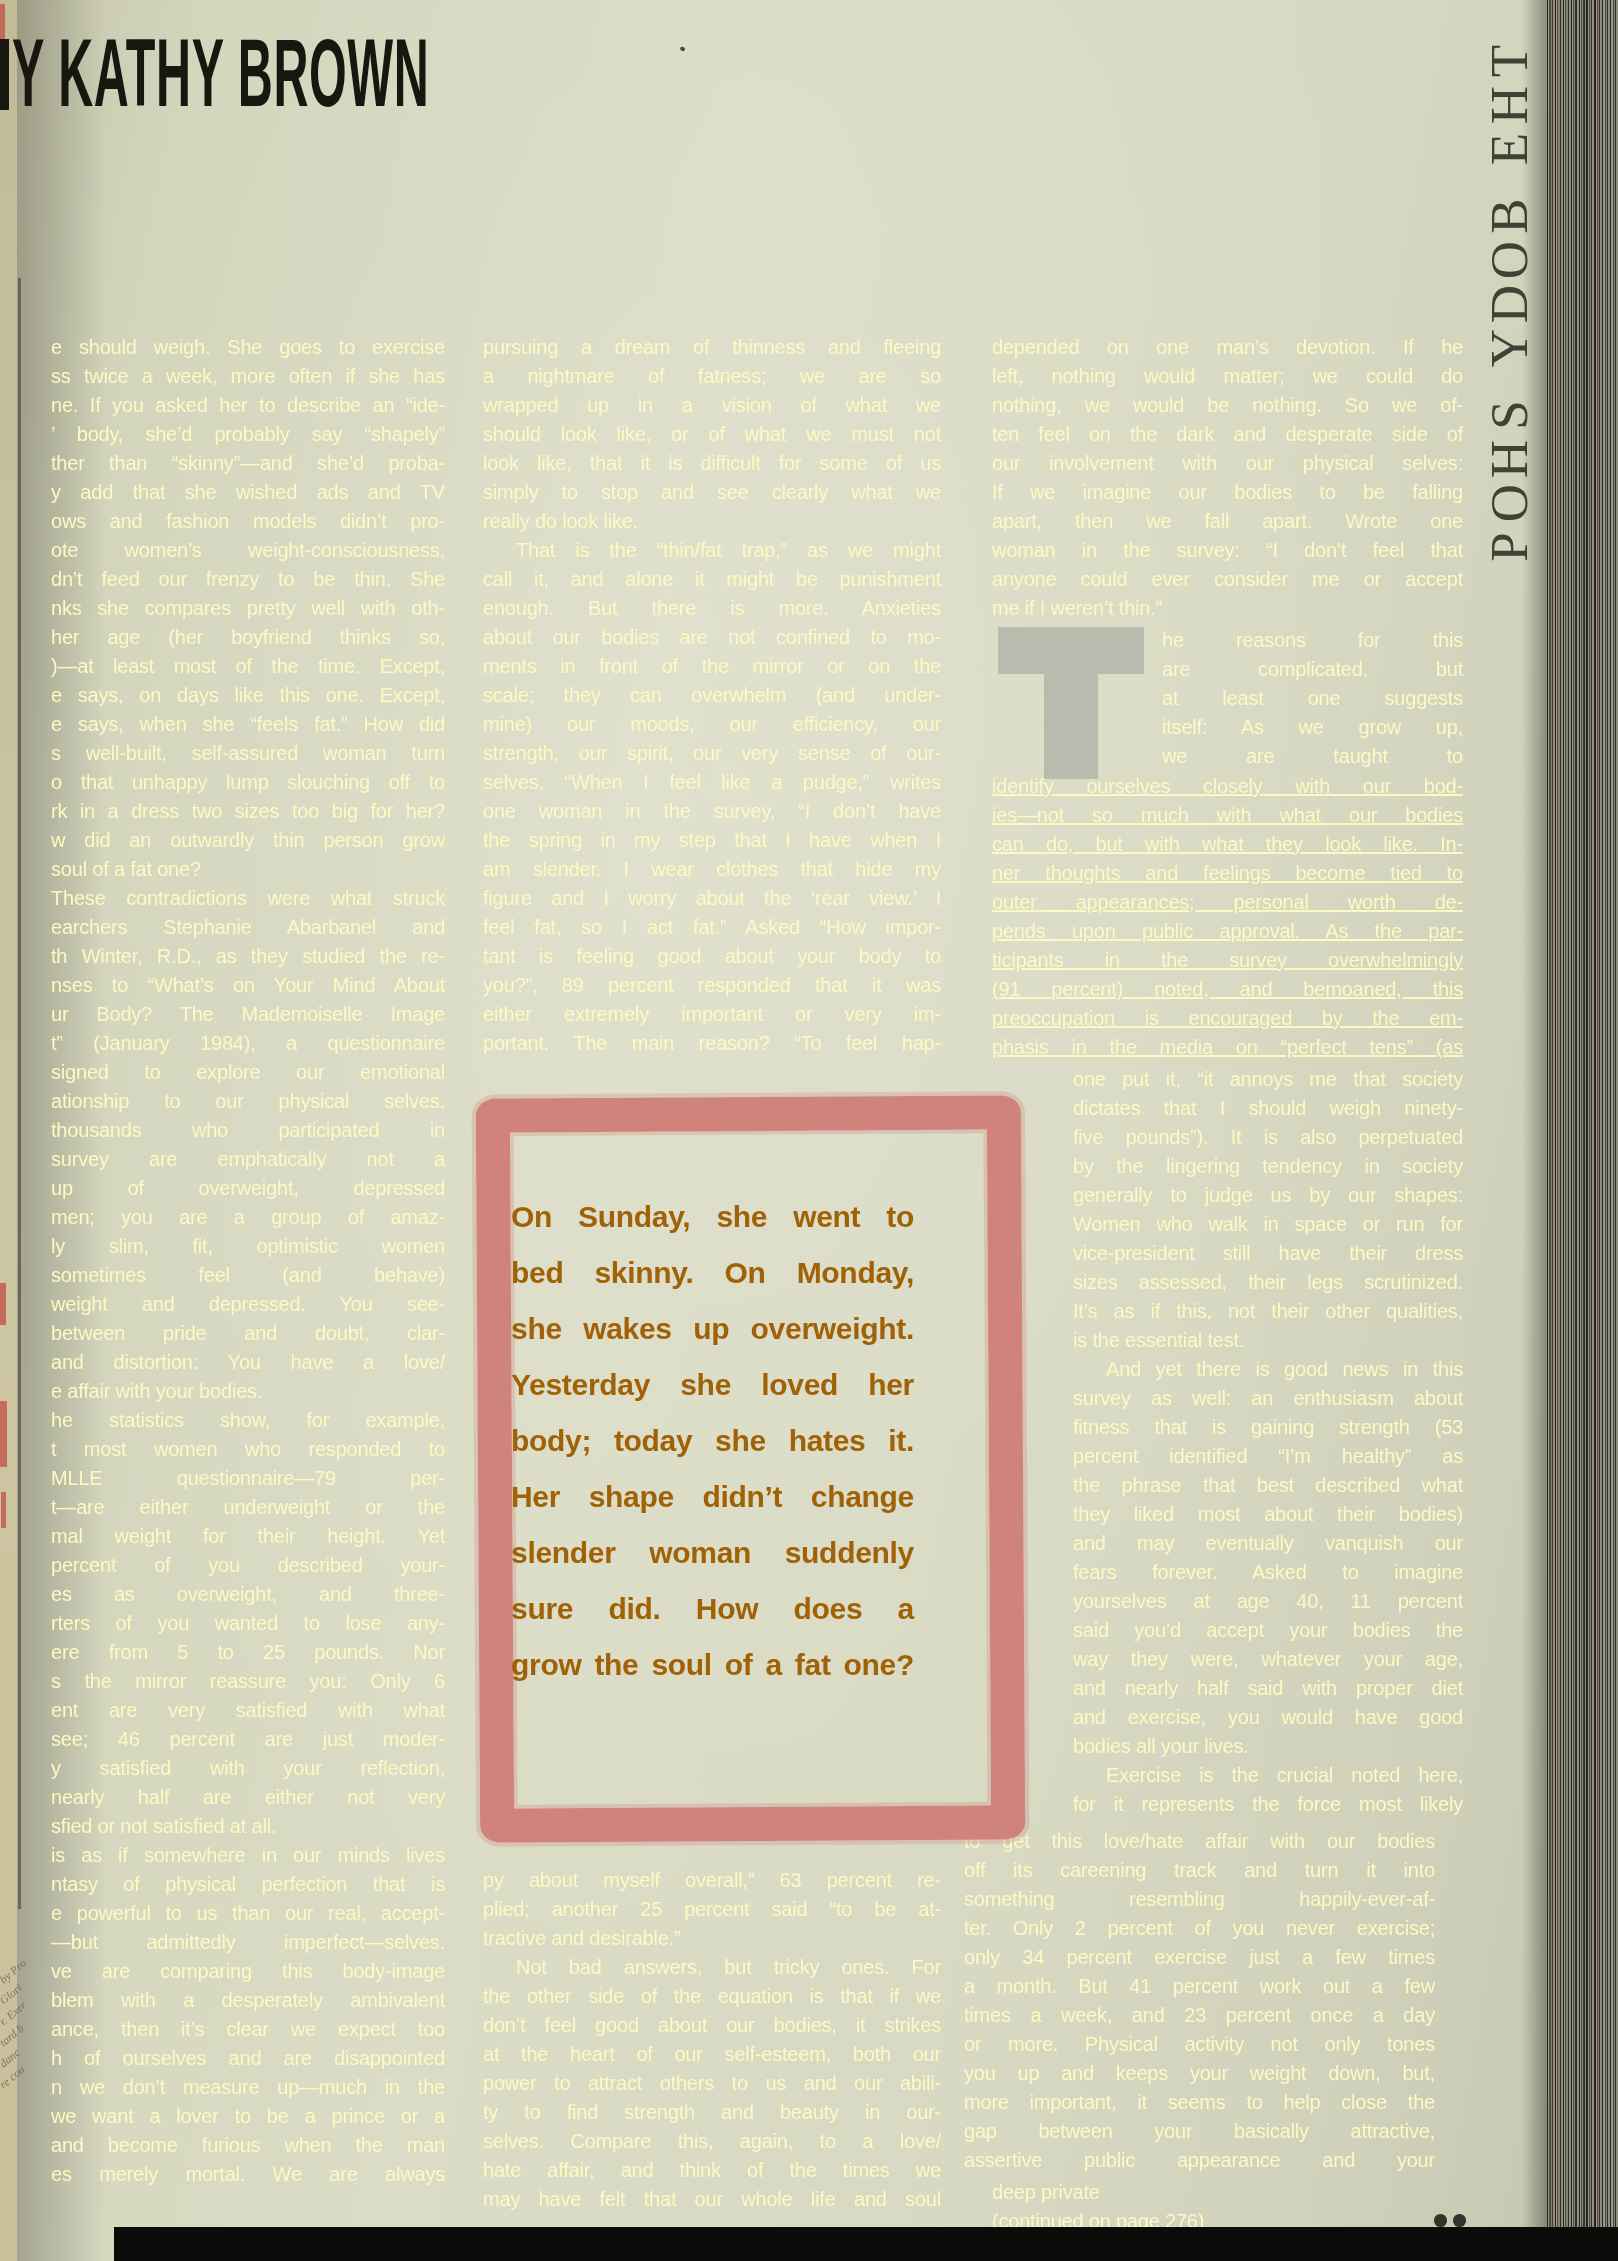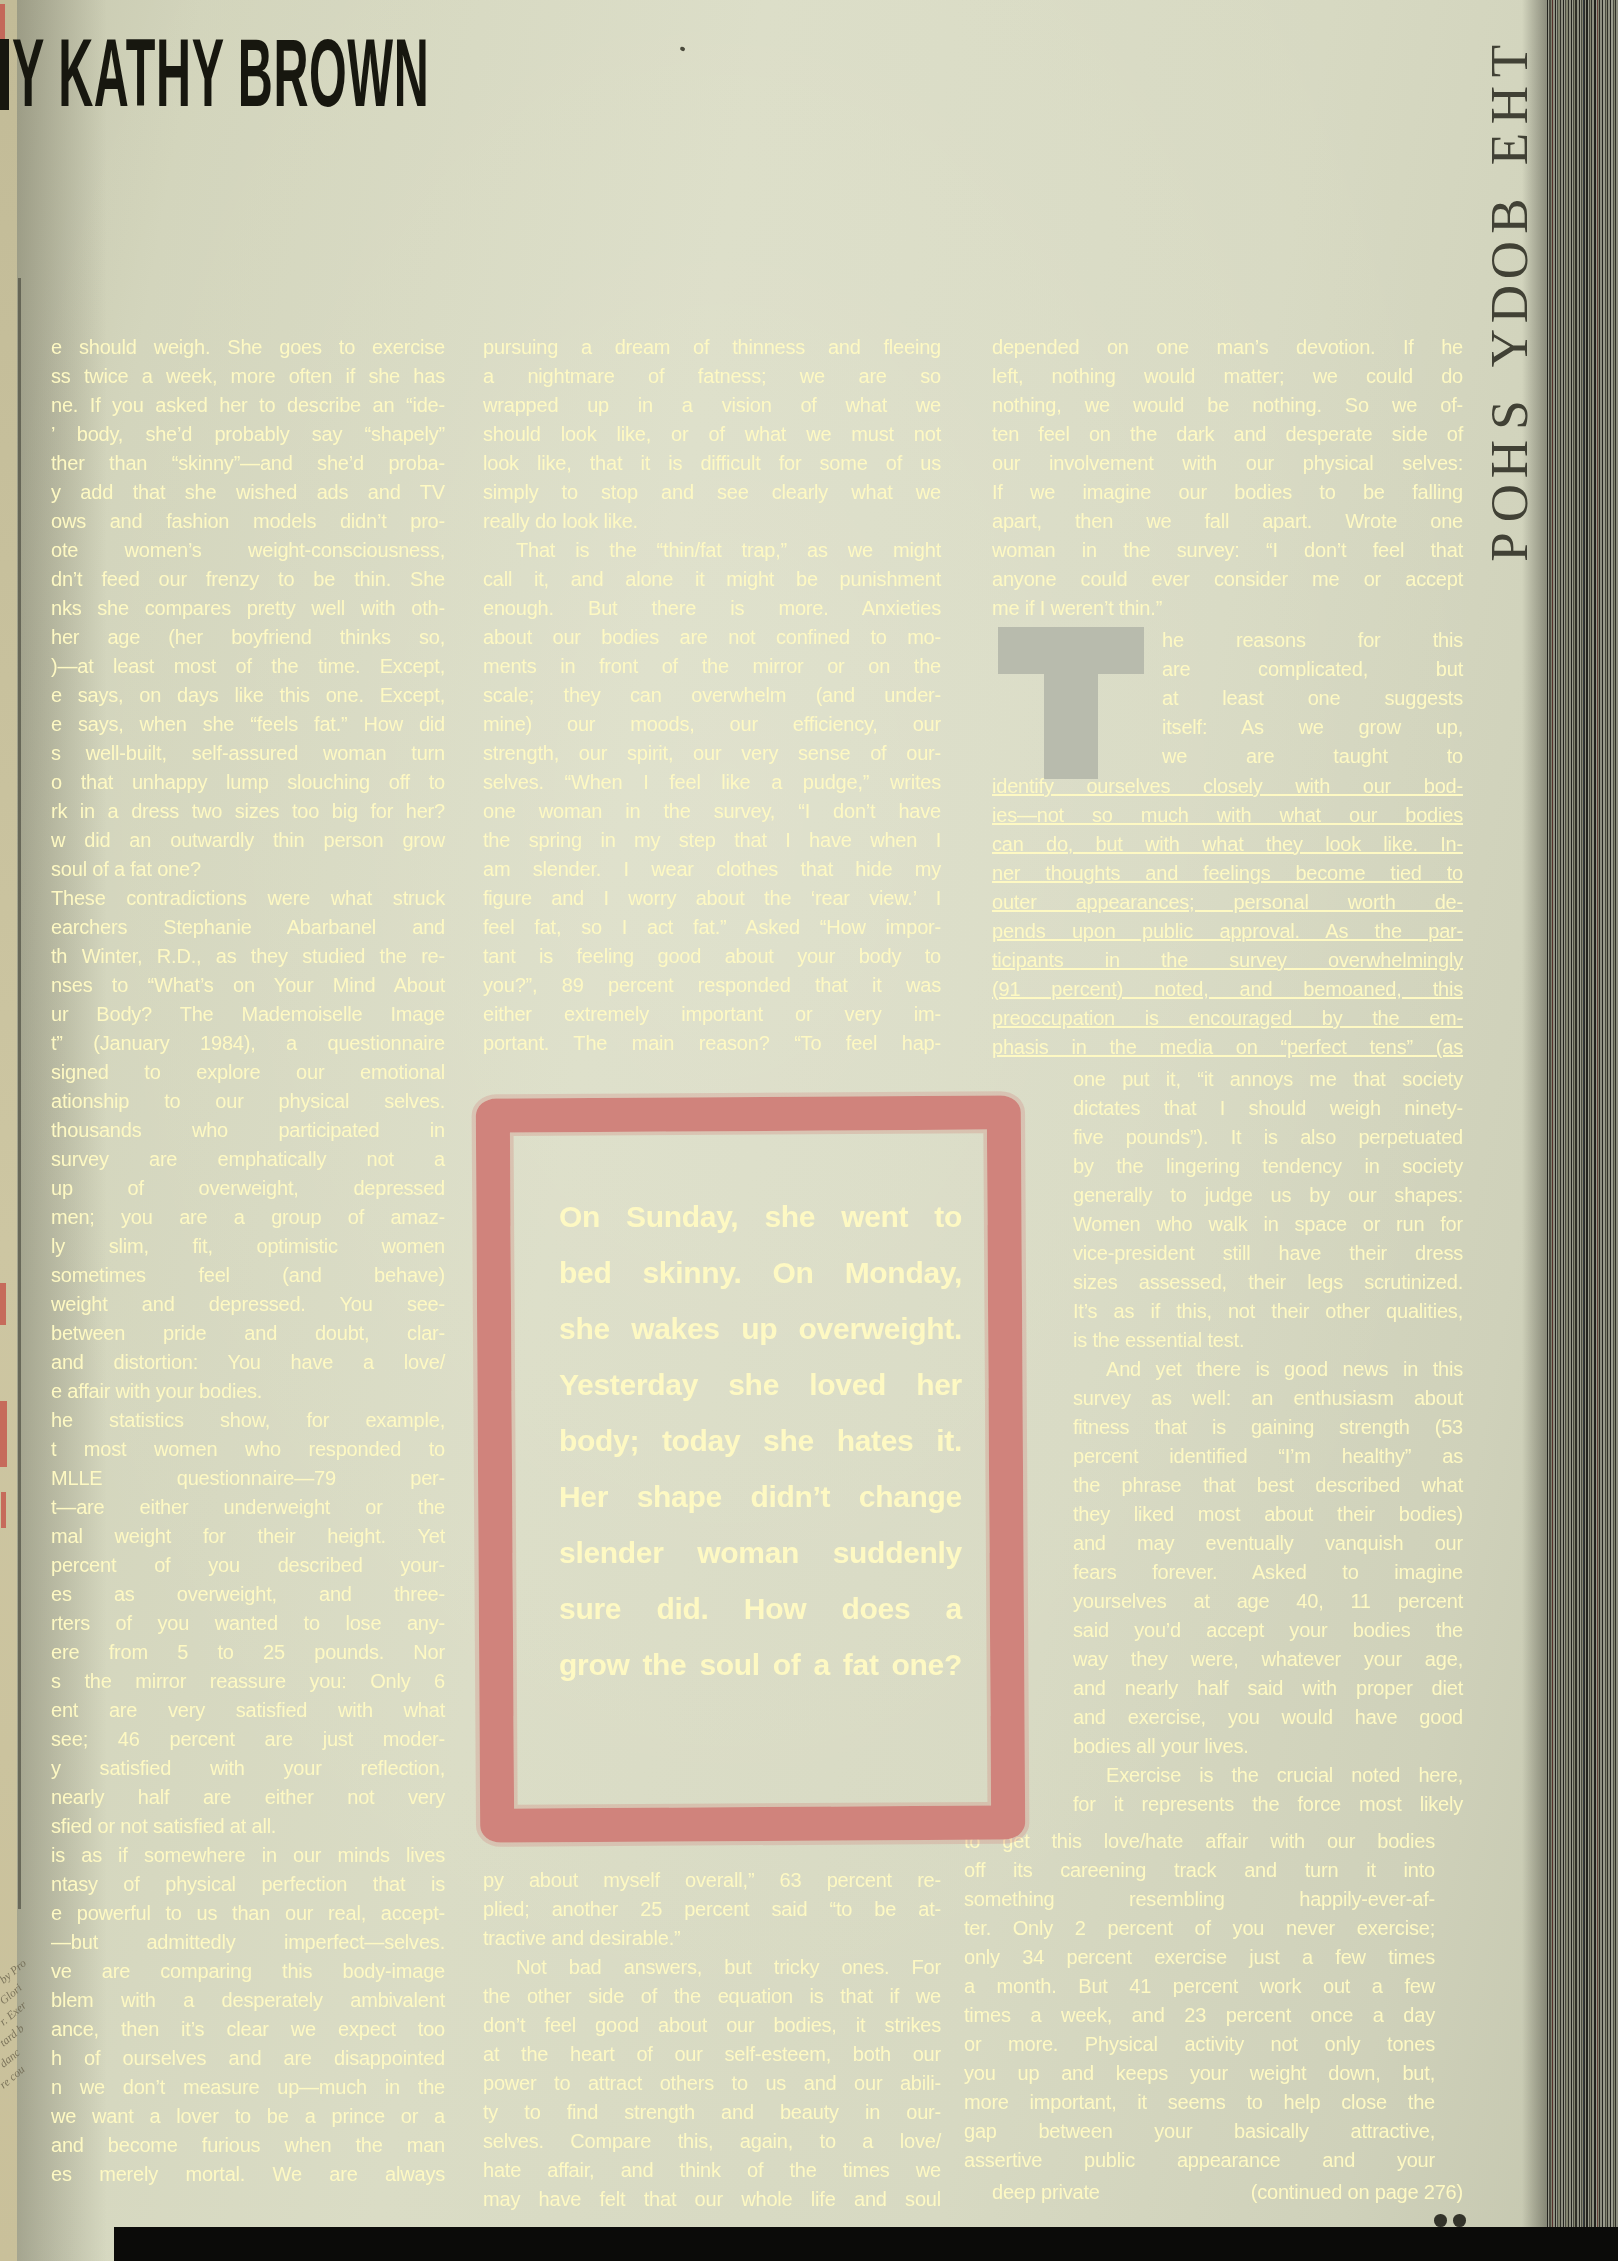--- a/index.html
+++ b/index.html
@@ -47,22 +47,22 @@
   #col3f2{left:964px;top:1827px;width:471px;}
   #col3-last{display:flex;justify-content:space-between;white-space:nowrap;}
   
   #dropcap{position:absolute;left:998px;top:627px;width:146px;height:152px;}
   #dropcap .bar{position:absolute;left:0;top:0;width:146px;height:47px;background:#b8bbad;}
   #dropcap .stem{position:absolute;left:46px;top:47px;width:54px;height:105px;background:#b8bbad;}
   
   #qbox{position:absolute;left:478px;top:1097px;width:545px;height:744px;box-sizing:border-box;
     border:34px solid #d0837c;border-radius:20.5px/17px;transform:rotate(-0.35deg);
     box-shadow:0 0 0 4.2px rgba(208,131,124,0.28), inset 0 0 0 3.6px rgba(208,131,124,0.3);}
-  #qtext{position:absolute;left:559px;top:1189px;width:403px;font-size:30px;line-height:56px;
-    font-weight:700;color:#fef9c3;letter-spacing:-0.3px;}
+  #qtext{position:absolute;left:511px;top:1189px;width:403px;font-size:30px;line-height:56px;
+    font-weight:700;color:#a16207;letter-spacing:-0.3px;}
   
   #edge-shadow{position:absolute;left:1522px;top:0;width:26.6px;height:2261px;
     background:linear-gradient(90deg,rgba(40,40,32,0),rgba(40,40,32,0.45));}
   #stripes{position:absolute;left:1547px;top:0;width:71px;height:2261px;background-color:#6e6f60;
     background-image:
       repeating-linear-gradient(90deg, rgba(150,40,40,0.0) 0 5.4px, rgba(155,45,45,0.35) 5.4px 6px,
         rgba(0,0,0,0) 6px 14px, rgba(60,80,120,0.3) 14px 14.5px, rgba(0,0,0,0) 14.5px 22.3px),
       repeating-linear-gradient(90deg,#23231e 0 1.2px,#9b9c8d 1.2px 2.4px,#4c4d42 2.4px 3.6px,
         #83846f 3.6px 4.8px,#2f2f28 4.8px 6px,#8e8f80 6px 7.9px);}
   
@@ -288,21 +288,21 @@
       <div class="line">ter. Only 2 percent of you never exercise;</div>
       <div class="line">only 34 percent exercise just a few times</div>
       <div class="line">a month. But 41 percent work out a few</div>
       <div class="line">times a week, and 23 percent once a day</div>
       <div class="line">or more. Physical activity not only tones</div>
       <div class="line">you up and keeps your weight down, but,</div>
       <div class="line">more important, it seems to help close the</div>
       <div class="line">gap between your basically attractive,</div>
       <div class="line">assertive public appearance and your</div>
     </div>
-  <div id="col3-last" class="pagecol" style="left:992px;top:2178px;width:471px;">
+  <div id="col3-last" class="pagecol" style="left:992px;top:2178px;width:471px;flex-direction:column;">
     <span>deep private</span>
     <span>(continued on page 276)</span>
   </div>
 
   <div id="qbox"></div>
   <div id="qtext">
       <div class="line">On Sunday, she went to</div>
       <div class="line">bed skinny. On Monday,</div>
       <div class="line">she wakes up overweight.</div>
       <div class="line">Yesterday she loved her</div>

